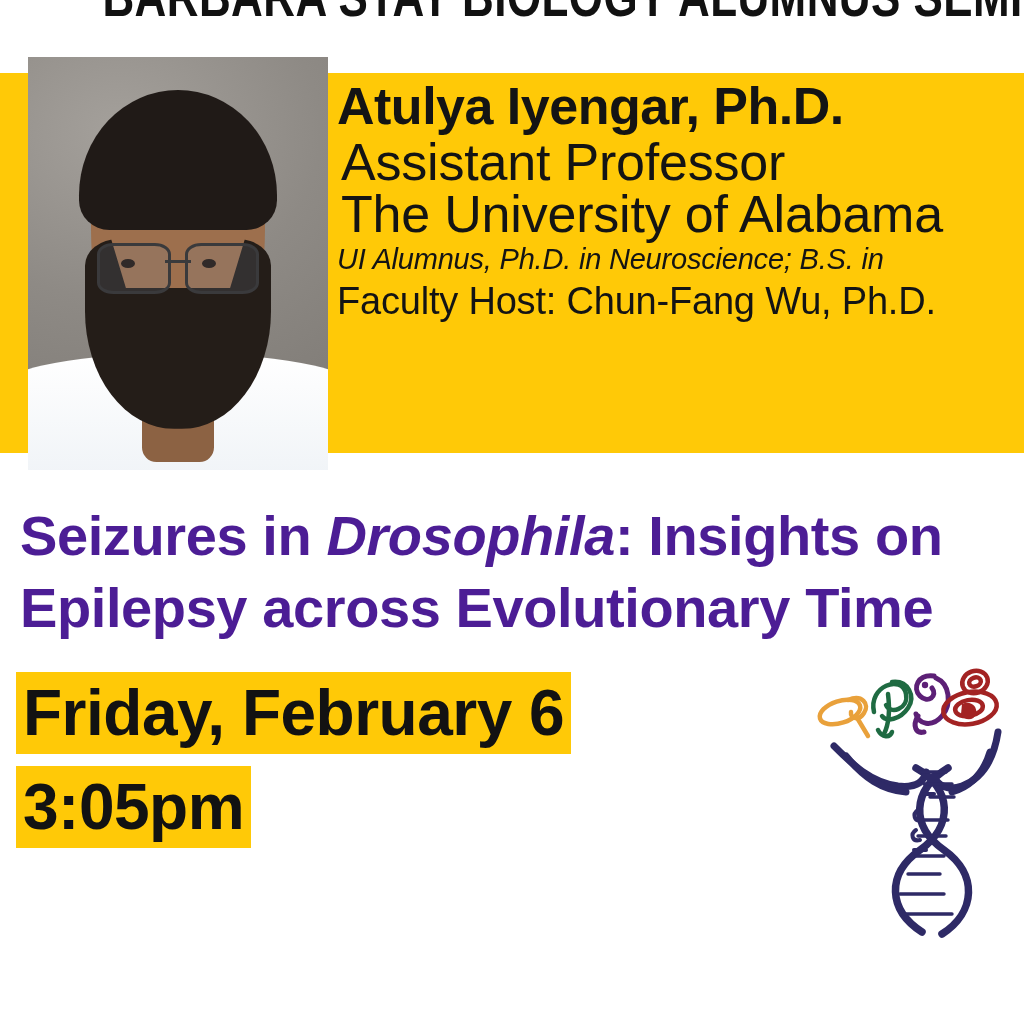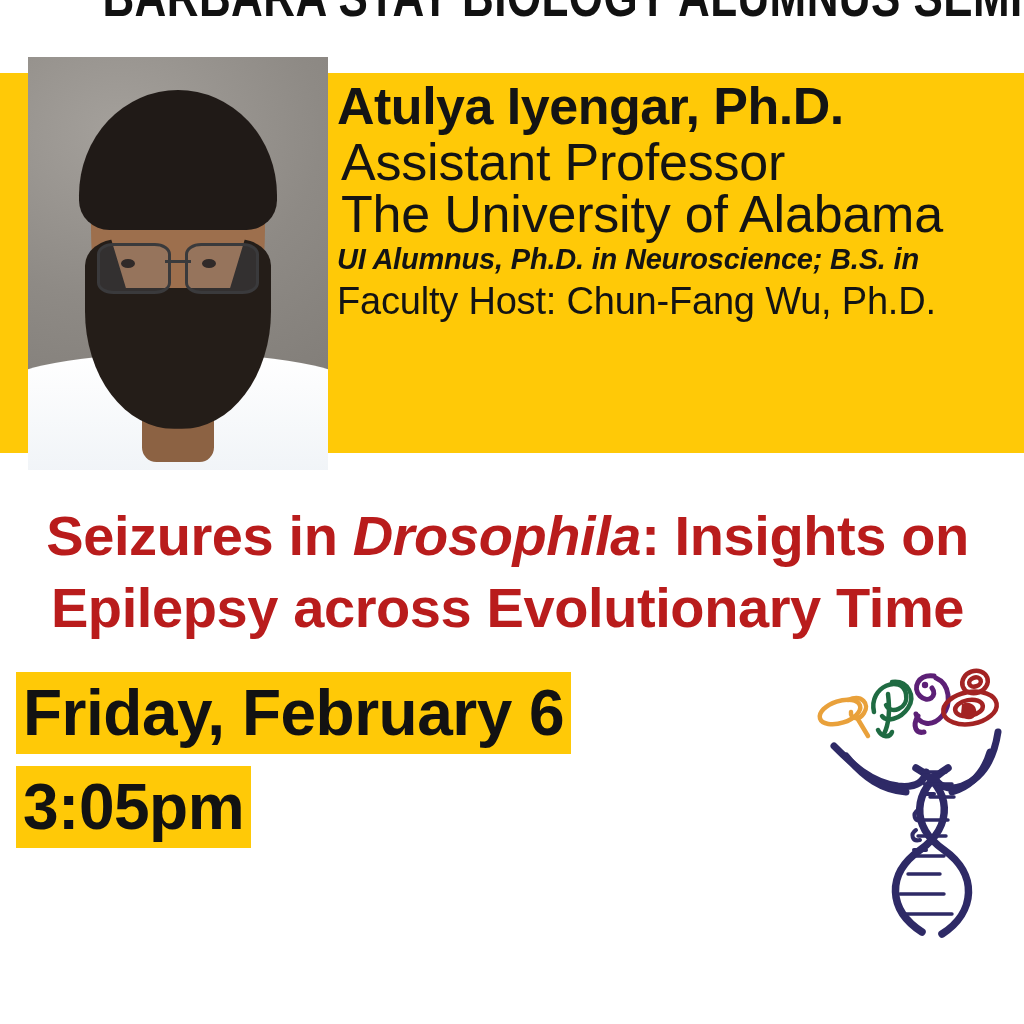--- a/index.html
+++ b/index.html
@@ -177,21 +177,21 @@
     font-family: "Liberation Sans Narrow", "Liberation Sans", sans-serif;
     font-weight: 400;
     font-size: 52px;
     line-height: 48px;
     letter-spacing: -0.2px;
     margin: 4px;
   }
   .speaker-italic {
     font-family: "Liberation Sans Narrow", "Liberation Sans", sans-serif;
     font-style: italic;
-    font-weight: 700;
+    font-weight: 400;
     font-size: 29px;
     line-height: 34px;
     letter-spacing: -0.2px;
     margin: 0;
   }
   .speaker-host {
     font-family: "Liberation Sans Narrow", "Liberation Sans", sans-serif;
     font-weight: 400;
     font-size: 38px;
     line-height: 46px;
@@ -203,22 +203,21 @@
   .talk-title {
     position: absolute;
     left: 20px;
     top: 500px;
     width: 975px;
     font-family: "Liberation Sans Narrow", "Liberation Sans", sans-serif;
     font-weight: 700;
     font-size: 56px;
     line-height: 72px;
     letter-spacing: -0.4px;
-    color: #b91c1c;
-    text-align: center;
+    color: #4c1d95;
   }
   .talk-title em {
     font-style: italic;
   }
 
   
   .datetime {
     position: absolute;
     left: 21px;
     top: 672px;

